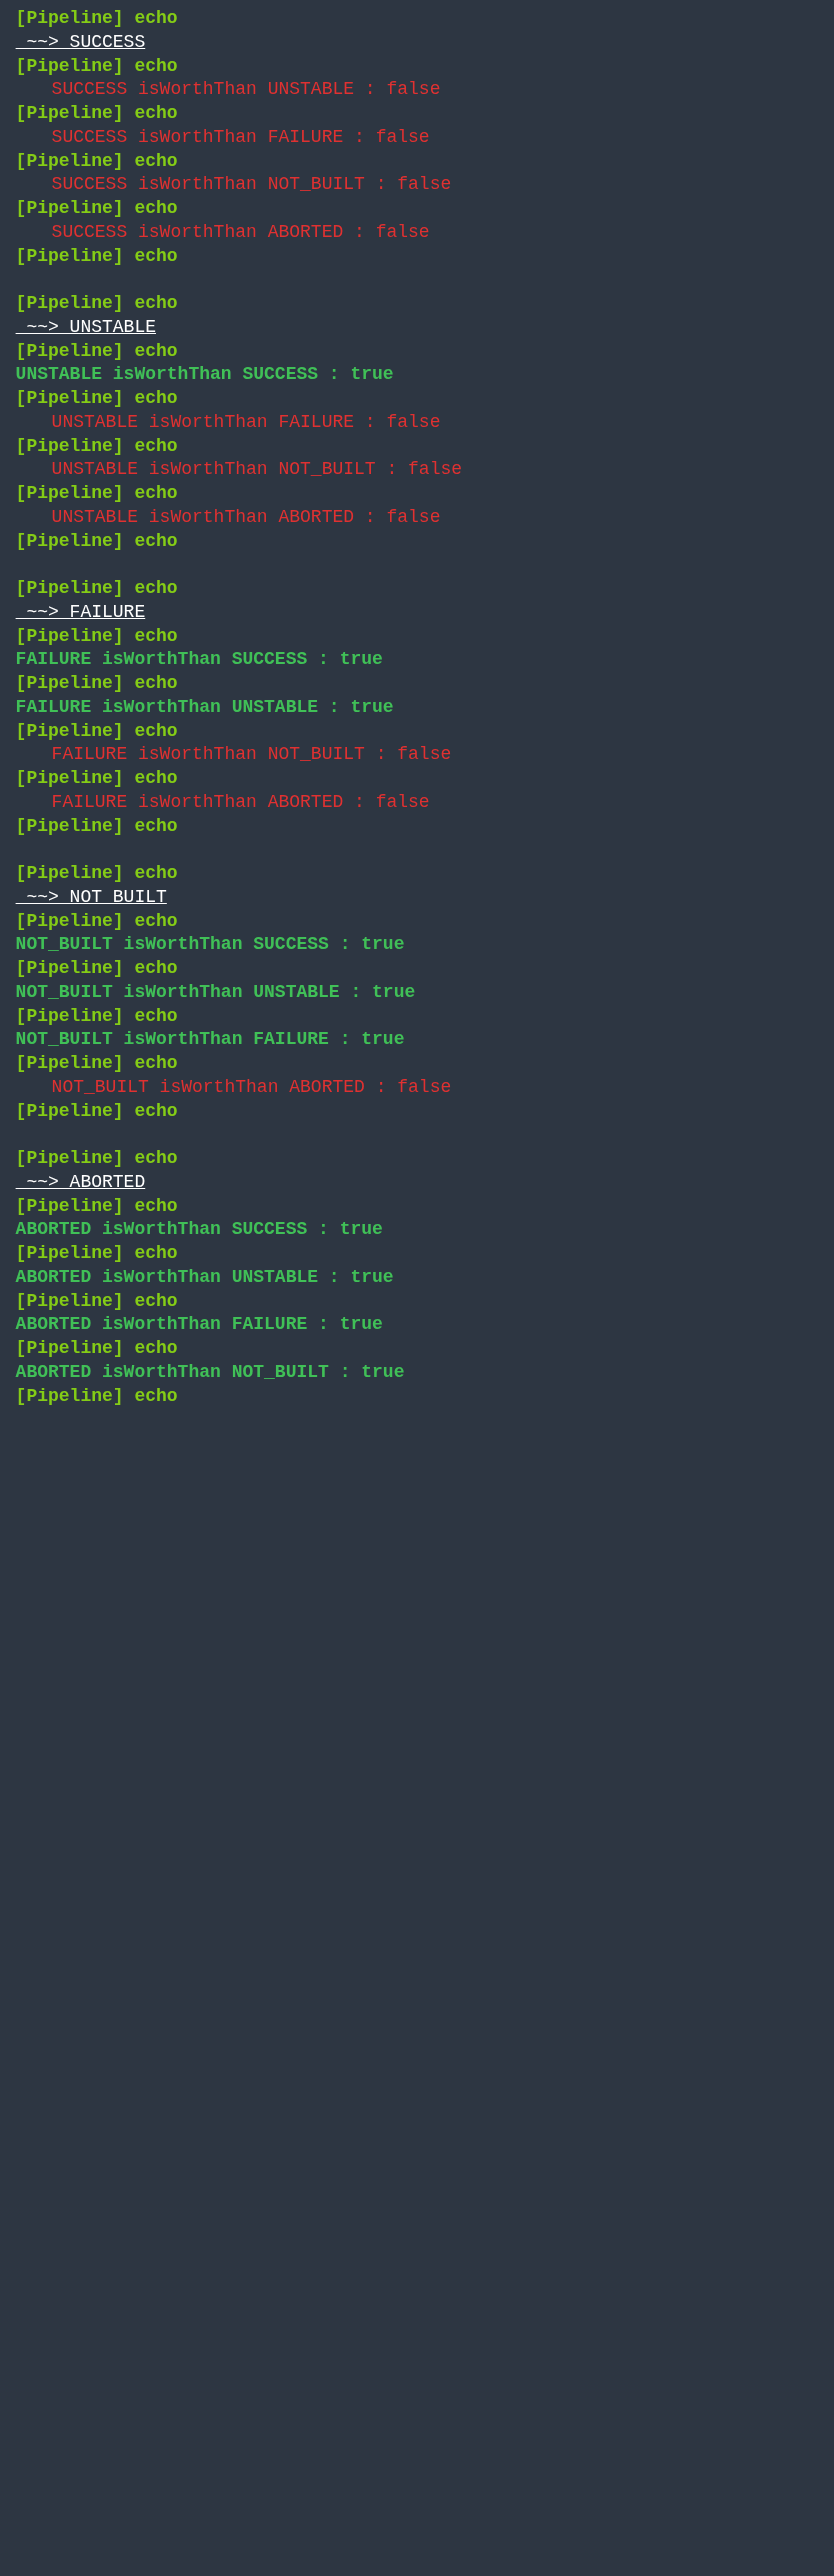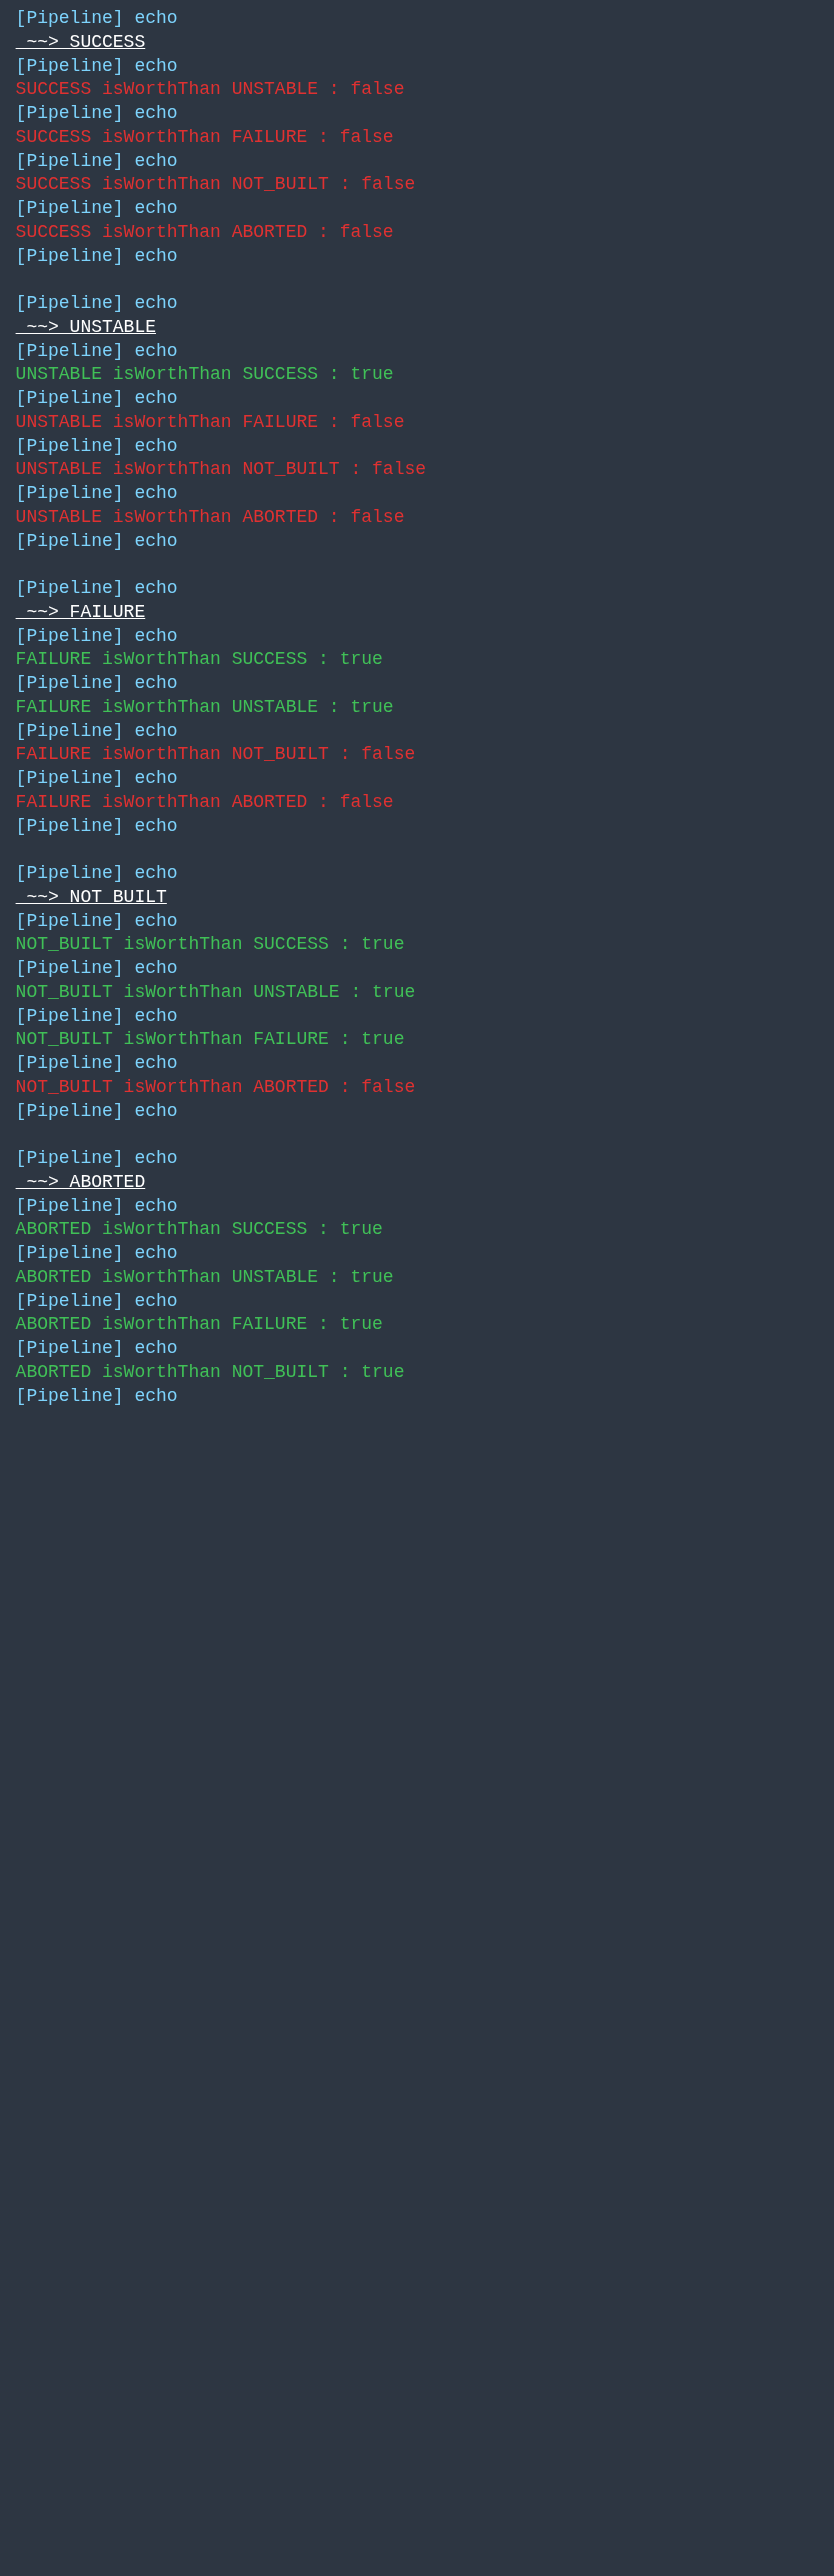--- a/index.html
+++ b/index.html
@@ -9,23 +9,23 @@
     font-family: "SFMono-Regular", Consolas, "Liberation Mono", Menlo, monospace;
     font-size: 18px;
     line-height: 1.32;
     color: #e8e8e8;
     width: 834px;
   }
   #console {
     padding: 7px 15.6px 15.6px 15.6px;
     white-space: pre;
   }
-  .line-dim   { color: #7dd3fc; }
+  .line-dim   { color: #84cc16; font-weight: bold; }
   .line-white { color: #ffffff; text-decoration: underline; }
-  .line-red   { color: #e03131; }
-  .line-green { color: #40c057; }
+  .line-red   { color: #e03131; margin-left: 36px; }
+  .line-green { color: #40c057; font-weight: bold; }
   .blank { min-height: 1.32em; }
 </style>
 </head>
 <body>
 
 <div id="console"><div class="line-dim">[Pipeline] echo</div><div class="line-white"> ~~&gt; SUCCESS</div><div class="line-dim">[Pipeline] echo</div><div class="line-red">SUCCESS isWorthThan UNSTABLE : false</div><div class="line-dim">[Pipeline] echo</div><div class="line-red">SUCCESS isWorthThan FAILURE : false</div><div class="line-dim">[Pipeline] echo</div><div class="line-red">SUCCESS isWorthThan NOT_BUILT : false</div><div class="line-dim">[Pipeline] echo</div><div class="line-red">SUCCESS isWorthThan ABORTED : false</div><div class="line-dim">[Pipeline] echo</div><div class="blank"></div><div class="line-dim">[Pipeline] echo</div><div class="line-white"> ~~&gt; UNSTABLE</div><div class="line-dim">[Pipeline] echo</div><div class="line-green">UNSTABLE isWorthThan SUCCESS : true</div><div class="line-dim">[Pipeline] echo</div><div class="line-red">UNSTABLE isWorthThan FAILURE : false</div><div class="line-dim">[Pipeline] echo</div><div class="line-red">UNSTABLE isWorthThan NOT_BUILT : false</div><div class="line-dim">[Pipeline] echo</div><div class="line-red">UNSTABLE isWorthThan ABORTED : false</div><div class="line-dim">[Pipeline] echo</div><div class="blank"></div><div class="line-dim">[Pipeline] echo</div><div class="line-white"> ~~&gt; FAILURE</div><div class="line-dim">[Pipeline] echo</div><div class="line-green">FAILURE isWorthThan SUCCESS : true</div><div class="line-dim">[Pipeline] echo</div><div class="line-green">FAILURE isWorthThan UNSTABLE : true</div><div class="line-dim">[Pipeline] echo</div><div class="line-red">FAILURE isWorthThan NOT_BUILT : false</div><div class="line-dim">[Pipeline] echo</div><div class="line-red">FAILURE isWorthThan ABORTED : false</div><div class="line-dim">[Pipeline] echo</div><div class="blank"></div><div class="line-dim">[Pipeline] echo</div><div class="line-white"> ~~&gt; NOT_BUILT</div><div class="line-dim">[Pipeline] echo</div><div class="line-green">NOT_BUILT isWorthThan SUCCESS : true</div><div class="line-dim">[Pipeline] echo</div><div class="line-green">NOT_BUILT isWorthThan UNSTABLE : true</div><div class="line-dim">[Pipeline] echo</div><div class="line-green">NOT_BUILT isWorthThan FAILURE : true</div><div class="line-dim">[Pipeline] echo</div><div class="line-red">NOT_BUILT isWorthThan ABORTED : false</div><div class="line-dim">[Pipeline] echo</div><div class="blank"></div><div class="line-dim">[Pipeline] echo</div><div class="line-white"> ~~&gt; ABORTED</div><div class="line-dim">[Pipeline] echo</div><div class="line-green">ABORTED isWorthThan SUCCESS : true</div><div class="line-dim">[Pipeline] echo</div><div class="line-green">ABORTED isWorthThan UNSTABLE : true</div><div class="line-dim">[Pipeline] echo</div><div class="line-green">ABORTED isWorthThan FAILURE : true</div><div class="line-dim">[Pipeline] echo</div><div class="line-green">ABORTED isWorthThan NOT_BUILT : true</div><div class="line-dim">[Pipeline] echo</div></div>
 
 
 </body></html>

